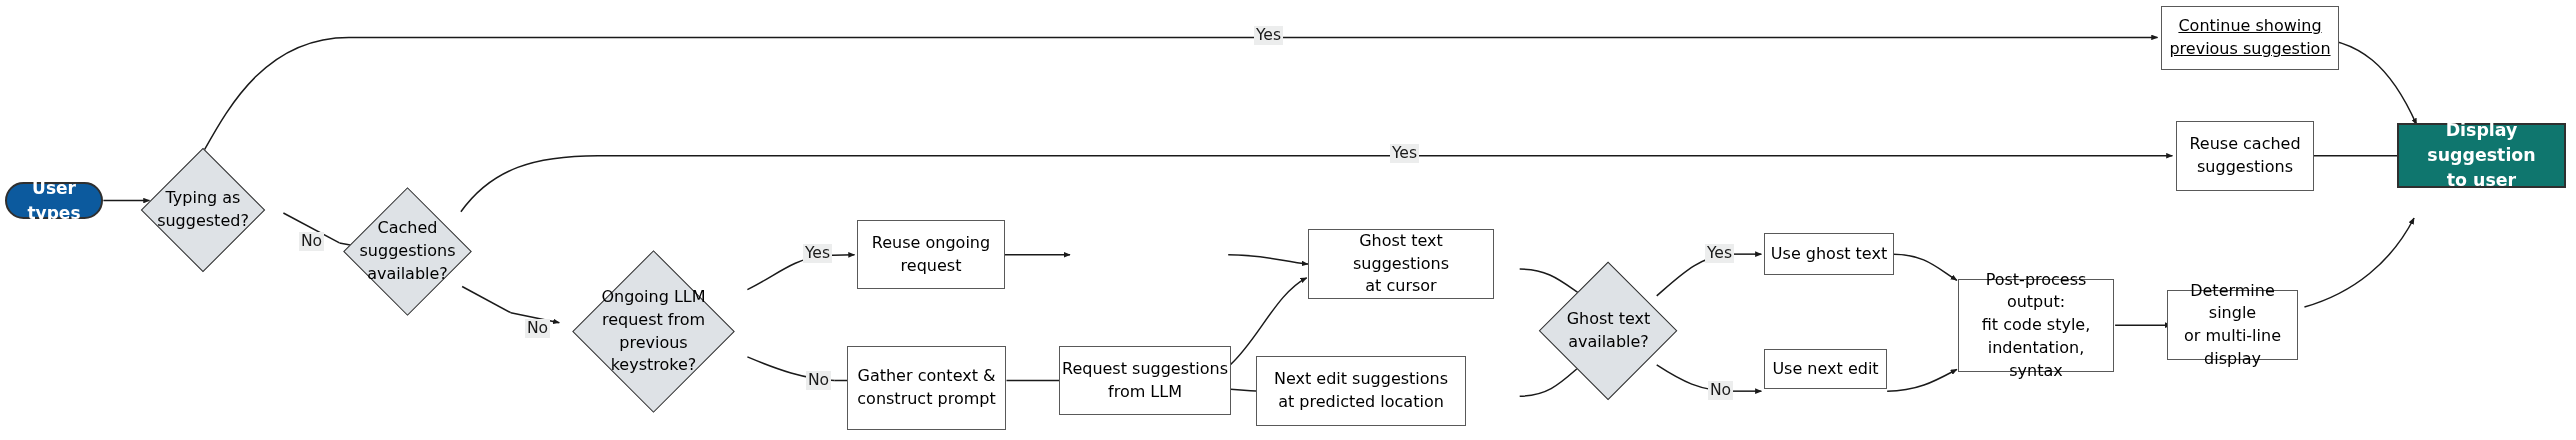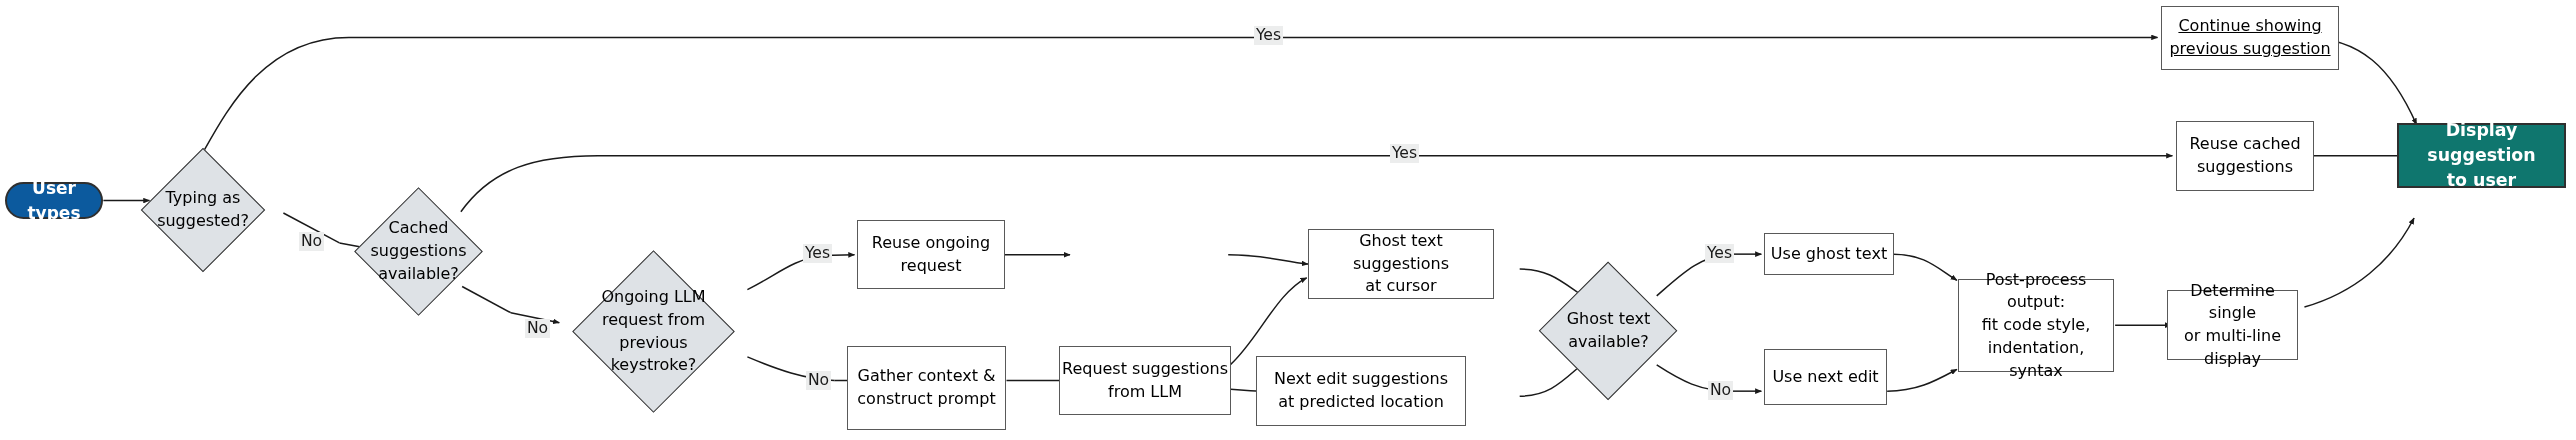--- a/index.html
+++ b/index.html
@@ -153,21 +153,21 @@
   <div class="node node-start" style="left:5px; top:182px; width:98px; height:37px;">
     <span>User types</span>
   </div>
 
   <div class="node node-decision" style="left:159px; top:166px; width:88px; height:88px;">
     <span class="dia-shape"></span>
     <span class="dia-label" style="white-space:pre-line;">Typing as
 suggested?</span>
   </div>
 
-  <div class="node node-decision" style="left:373px; top:206px; width:91px; height:91px;">
+  <div class="node node-decision" style="left:362px; top:206px; width:91px; height:91px;">
     <span class="dia-shape"></span>
     <span class="dia-label" style="white-space:pre-line;">Cached
 suggestions
 available?</span>
   </div>
 
   <div class="node node-decision" style="left:579px; top:257px; width:149px; height:149px;">
     <span class="dia-shape" style="left:17px;top:17px;right:17px;bottom:17px;"></span>
     <span class="dia-label" style="white-space:pre-line;">Ongoing LLM
 request from
@@ -203,21 +203,21 @@
   <div class="node node-decision" style="left:1550px; top:262px; width:117px; height:138px;">
     <span class="dia-shape" style="left:9.3px;top:20px;right:9.3px;bottom:20px;"></span>
     <span class="dia-label" style="white-space:pre-line;">Ghost text
 available?</span>
   </div>
 
   <div class="node node-process" style="left:1764px; top:233px; width:130px; height:42px;">
     <span>Use ghost text</span>
   </div>
 
-  <div class="node node-process" style="left:1764px; top:349px; width:123px; height:56px;">
+  <div class="node node-process" style="left:1764px; top:349px; width:123px; height:40px;">
     <span>Use next edit</span>
   </div>
 
   <div class="node node-process" style="left:1958px; top:279px; width:156px; height:93px; white-space:pre-line;">
     <span>Post-process output:
 fit code style,
 indentation, syntax</span>
   </div>
 
   <div class="node node-process" style="left:2167px; top:290px; width:131px; height:70px; white-space:pre-line;">

